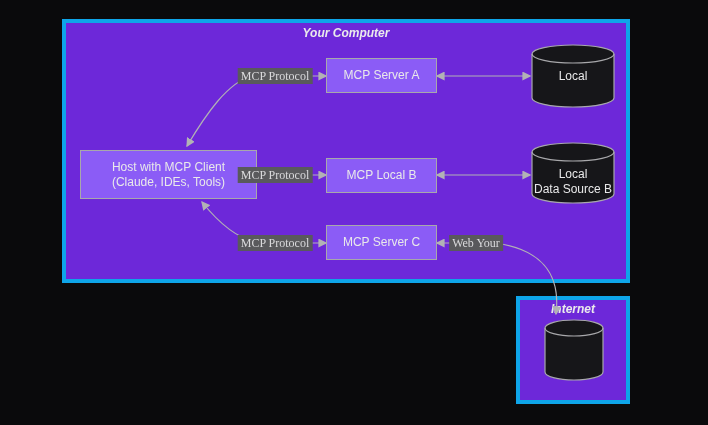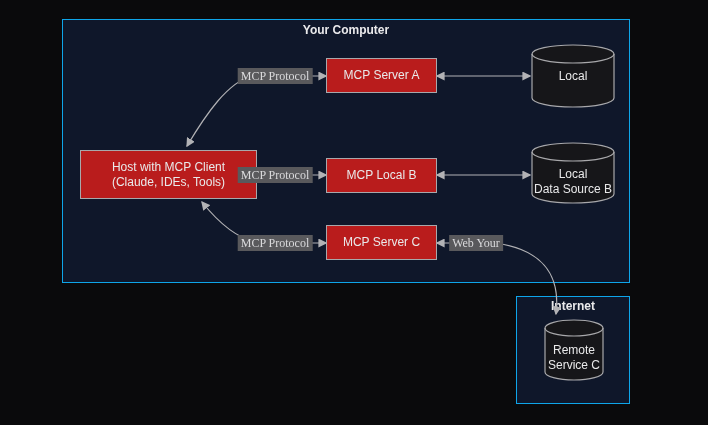--- a/index.html
+++ b/index.html
@@ -1,33 +1,33 @@
 <!DOCTYPE html>
 <html><head>
 <meta charset="utf-8">
 <style>
   html,body{margin:0;padding:0;background:#0a0a0c;}
   body{width:708px;height:425px;position:relative;overflow:hidden;
        font-family:"Liberation Sans","DejaVu Sans",sans-serif;}
   .stage{position:absolute;left:0;top:0;width:708px;height:425px;}
 
-  .cluster{position:absolute;background:#0f172a;border:1px solid #0ea5e9;box-sizing:border-box;}
+  .cluster{position:absolute;background:#6d28d9;border:4px solid #0ea5e9;box-sizing:border-box;font-style:italic;}
   .cluster-computer{left:62px;top:19px;width:568px;height:264px;}
   .cluster-internet{left:516px;top:296px;width:114px;height:108px;}
   .cluster-label{position:absolute;left:0;right:0;text-align:center;
                  color:#eaeaec;font-size:12px;font-weight:bold;}
   .cluster-computer .cluster-label{top:3px;}
   .cluster-internet .cluster-label{top:2px;}
 
   svg.wires{position:absolute;left:0;top:0;width:708px;height:425px;pointer-events:none;}
   .edge{stroke:#b2b2b5;stroke-width:1.2;fill:none;}
   .cyl-body{fill:#161619;stroke:#a8a8ab;stroke-width:1.2;}
   .cyl-rim{fill:none;stroke:#a8a8ab;stroke-width:1.2;}
 
-  .node{position:absolute;background:#b91c1c;border:1px solid #a8a8ab;box-sizing:border-box;
+  .node{position:absolute;background:#8b5cf6;border:1px solid #a8a8ab;box-sizing:border-box;
         display:flex;flex-direction:column;align-items:center;justify-content:center;
         color:#e9e9ea;font-size:12px;line-height:15px;text-align:center;}
   .node-host{left:80px;top:150px;width:177px;height:49px;}
   .node-server{left:326px;width:111px;height:35px;}
   .node-server-a{top:58px;}
   .node-server-b{top:158px;}
   .node-server-c{top:225px;}
 
   .chip{position:absolute;transform:translate(-50%,-50%);background:#59595c;
         color:#dadadc;font-size:12px;line-height:16px;padding:0 3px;white-space:nowrap;font-family:Liberation Serif, serif;}
@@ -107,18 +107,14 @@
   <div class="chip chip-c">MCP Protocol</div>
   <div class="chip chip-web">Web Your</div>
 
   <div class="cyl-text cyl-text-a">
     <div>Local</div>
   </div>
   <div class="cyl-text cyl-text-b">
     <div>Local</div>
     <div>Data Source B</div>
   </div>
-  <div class="cyl-text cyl-text-r">
-    <div>Remote</div>
-    <div>Service C</div>
-  </div>
 
 </div>
 
 </body></html>

